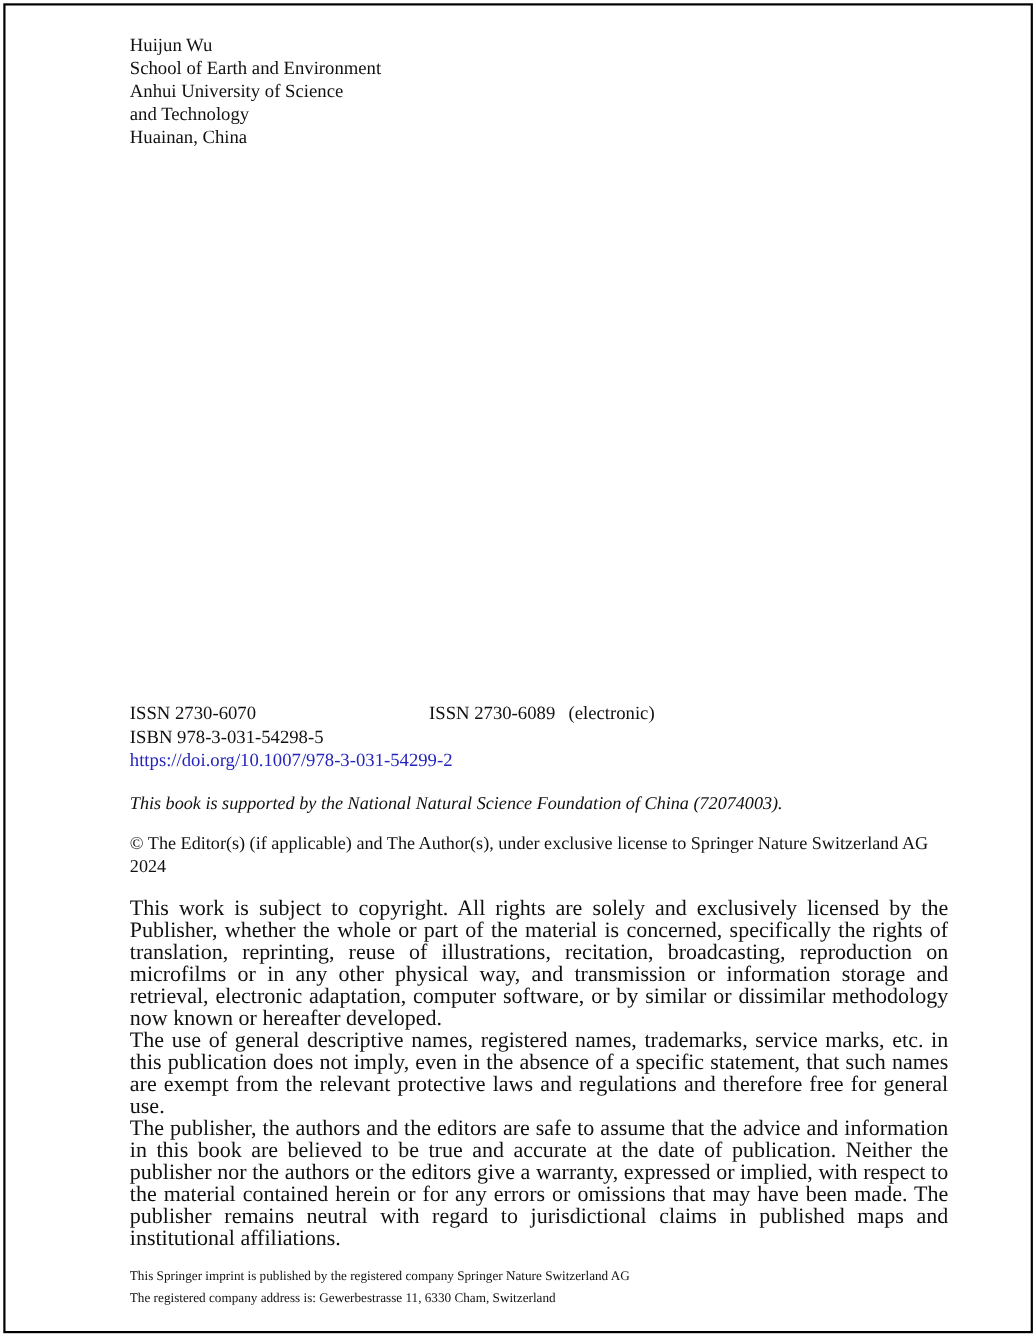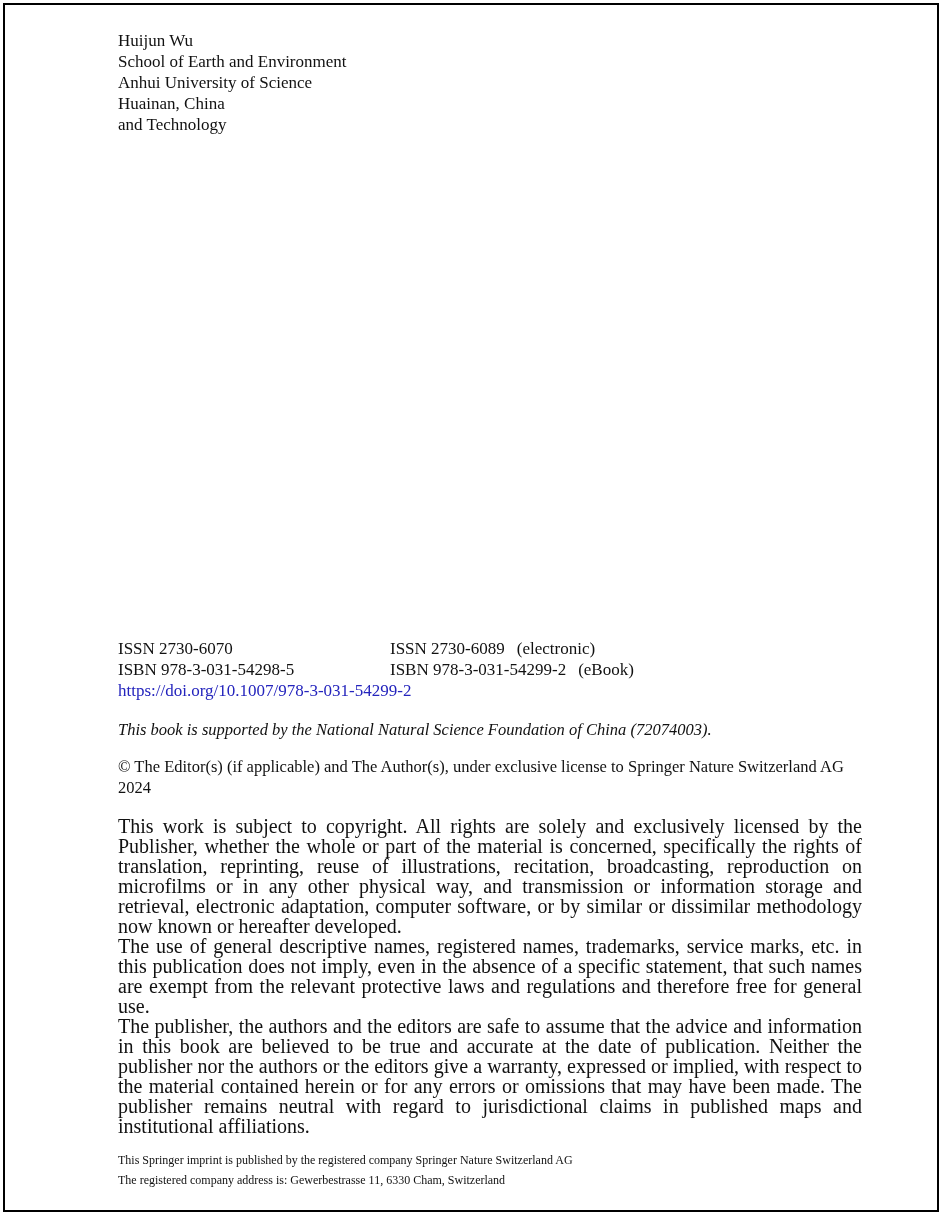--- a/index.html
+++ b/index.html
@@ -95,32 +95,31 @@
 
 <div class="page">
   <div class="page-frame"></div>
 
   <div class="content">
 
     <div class="author-block">
       <div>Huijun Wu</div>
       <div>School of Earth and Environment</div>
       <div>Anhui University of Science</div>
+      <div>and Technology</div>
       <div>Huainan, China</div>
-      <div>and Technology</div>
     </div>
 
     <div class="issn-block">
       <div class="two-col">
         <span class="col-left">ISSN 2730-6070</span>
         <span><span>ISSN 2730-6089</span><span class="paren-note">(electronic)</span></span>
       </div>
       <div class="two-col">
         <span class="col-left">ISBN 978-3-031-54298-5</span>
-        <span><span>ISBN 978-3-031-54299-2</span><span class="paren-note">(eBook)</span></span>
       </div>
       <div>
         <a class="doi-link" href="#">https://doi.org/10.1007/978-3-031-54299-2</a>
       </div>
     </div>
 
     <div class="funding-note">This book is supported by the National Natural Science Foundation of China (72074003).</div>
 
     <div class="copyright-line">© The Editor(s) (if applicable) and The Author(s), under exclusive license to Springer Nature Switzerland AG 2024</div>
 

